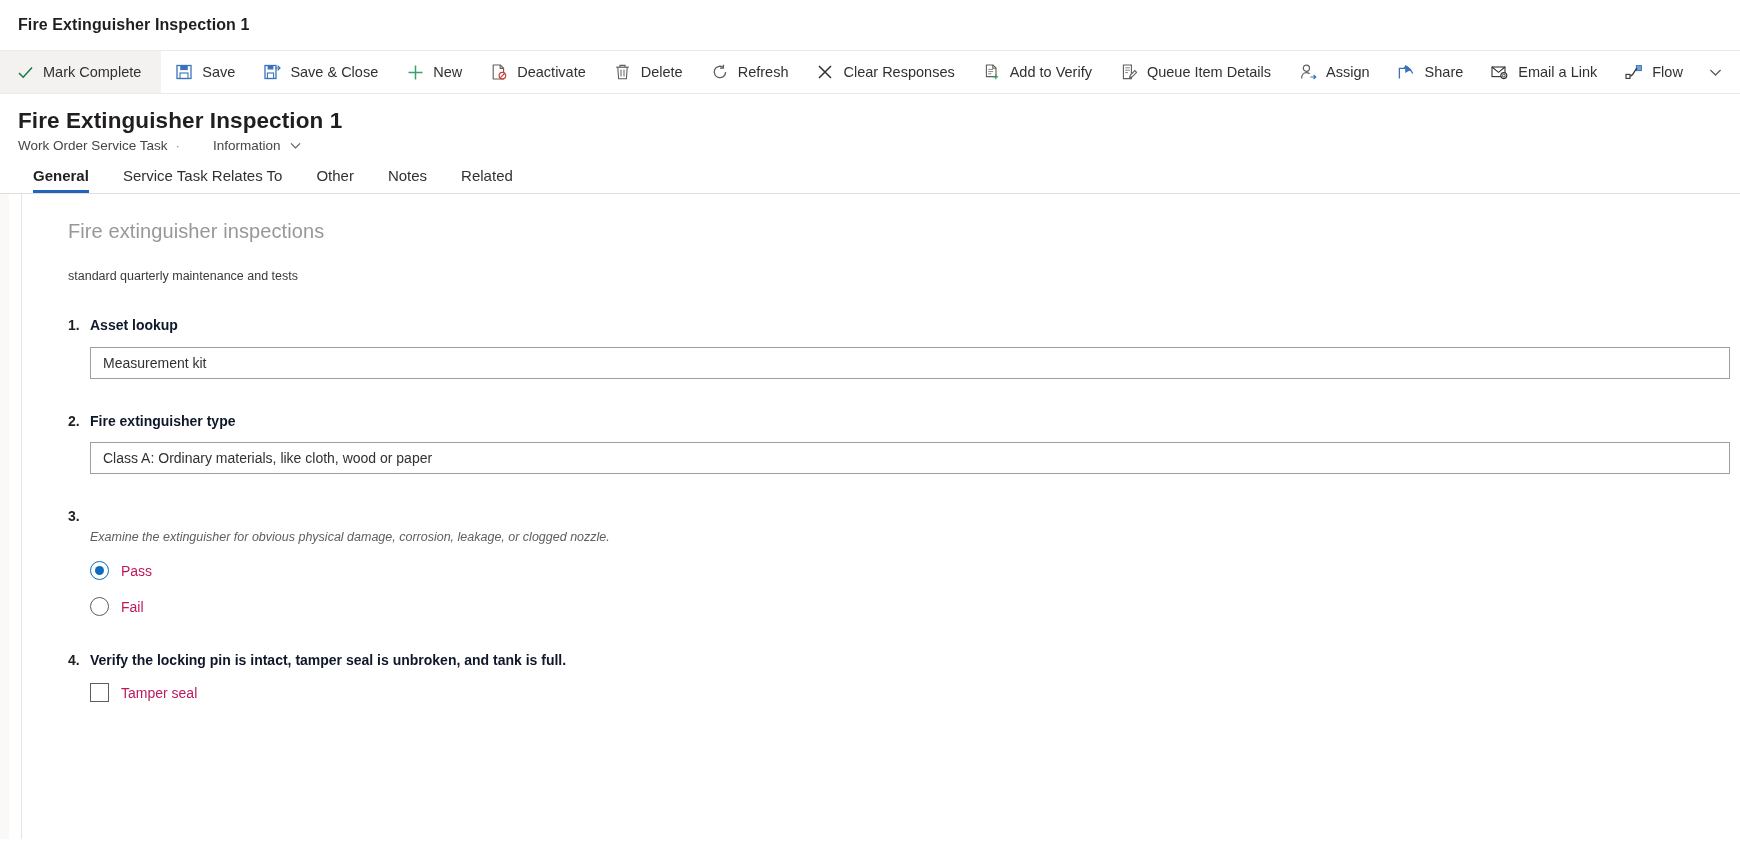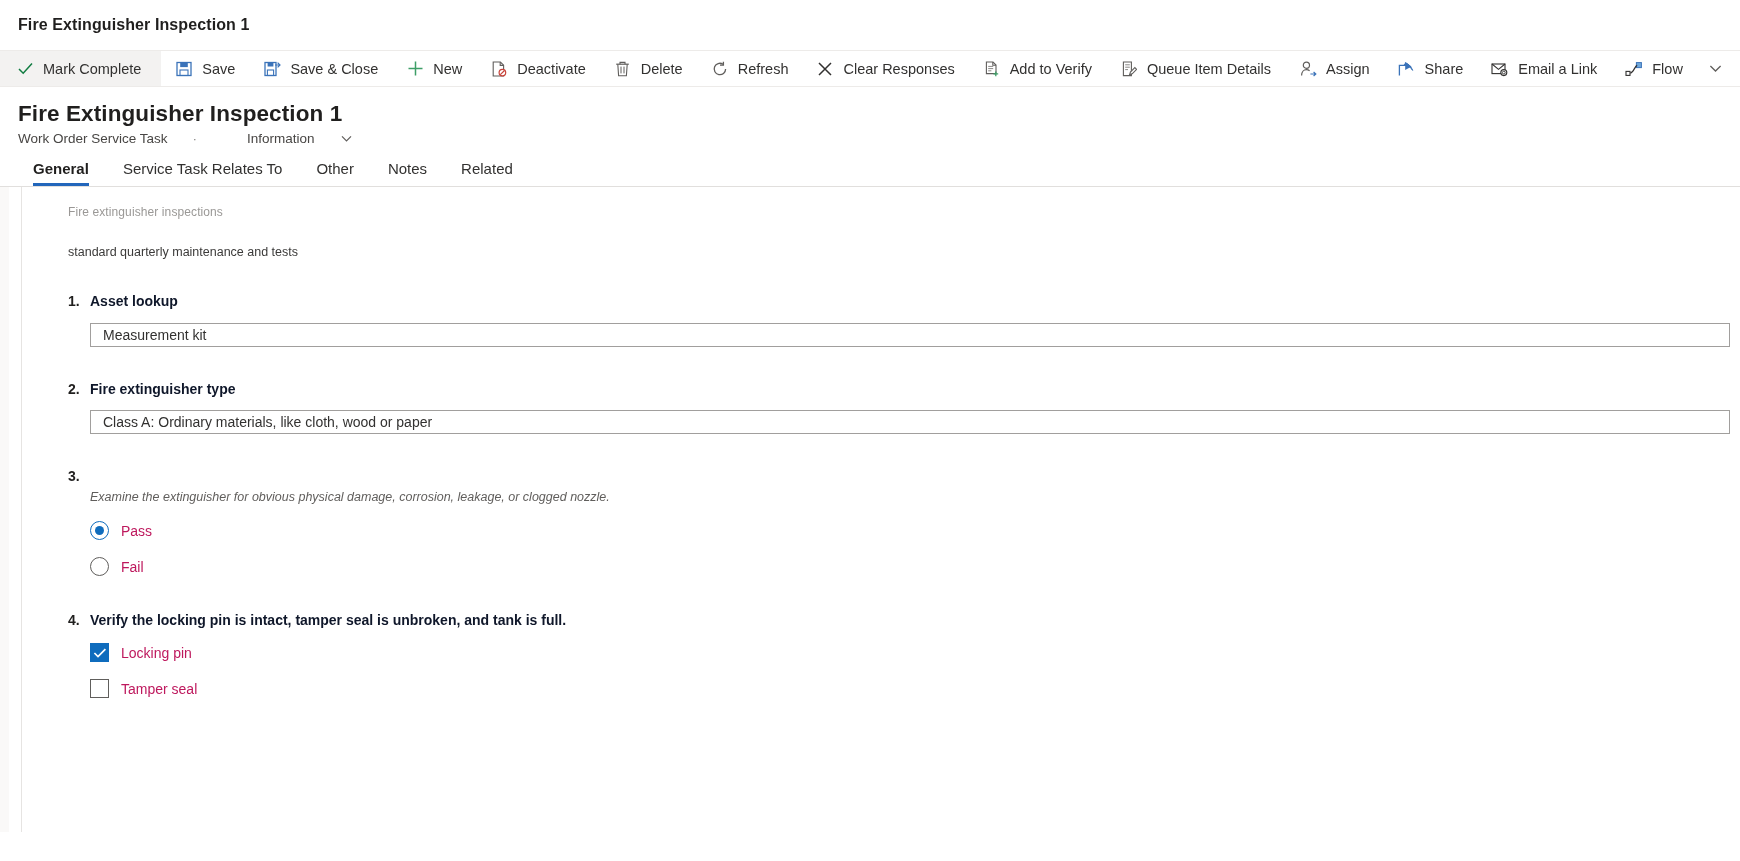--- a/index.html
+++ b/index.html
@@ -22,21 +22,21 @@
   }
   .titlebar .app-title {
     font-size: 16px;
     font-weight: bold;
     color: #201f1e;
     letter-spacing: .1px;
   }
 
   
   .commandbar {
-    height: 37px;
+    height: 44px;
     display: flex;
     align-items: stretch;
     background: #ffffff;
     border-top: 1px solid #edebe9;
     border-bottom: 1px solid #edebe9;
     position: relative;
   }
   .cmd {
     display: flex;
     align-items: center;
@@ -60,21 +60,21 @@
     color: #201f1e;
     line-height: 1.15;
     letter-spacing: .1px;
   }
   .rec-sub {
     margin-top: 4px;
     font-size: 13.5px;
     color: #484644;
     display: flex;
     align-items: center;
-    gap: 23px;
+    gap: 6px;
   }
   .rec-sub .dot { color: #8a8886; margin: 0 2px; }
   .rec-sub .form-name { color: #484644; margin-left: 25px; }
   .rec-sub .chev-sm { display: inline-flex; align-items: center; margin-left: 2px; }
 
   
   .tabs {
     display: flex;
     align-items: flex-end;
     gap: 6px;
@@ -116,24 +116,24 @@
   .vline { width: 1px; flex: 0 0 1px; background: #e6e4e2; }
 
   .form-body {
     flex: 1 1 auto;
     padding: 18px 0 0 0;
     overflow: hidden;
     position: relative;
   }
 
   .inspection-heading {
-    font-size: 12px;
+    font-size: 20px;
     color: #9a9896;
     padding-left: 46px;
-    margin-top: 0;
+    margin-top: 8px;
     letter-spacing: .1px;
   }
   .inspection-desc {
     font-size: 12.5px;
     color: #3b3a39;
     padding-left: 46px;
     margin-top: 26px;
   }
 
   .question {
@@ -160,21 +160,21 @@
     font-style: italic;
     color: #605e5c;
     line-height: 18px;
     margin-top: 2px;
     margin-left: 22px;
   }
 
   .field-box {
     margin-top: 11px;
     margin-left: 22px;
-    height: 24px;
+    height: 32px;
     border: 1px solid #a19f9d;
     background: #ffffff;
     display: flex;
     align-items: center;
     padding: 0 12px;
     width: calc(100% - 22px);
     max-width: 1640px;
     font-size: 14px;
     color: #323130;
   }
@@ -460,28 +460,20 @@
       </div>
     </div>
 
     <div class="question">
       <div class="q-row">
         <div class="q-num">4.</div>
         <div class="q-text">Verify the locking pin is intact, tamper seal is unbroken, and tank is full.</div>
       </div>
       <div class="opt-list q4-opts">
         <div class="opt">
-          <span class="checkbox checked">
-            <svg width="14" height="12" viewBox="0 0 14 12">
-                <path d="M1.4 6 L5 9.6 L12.4 2.2" fill="none" stroke="#ffffff" stroke-width="1.7"></path>
-              </svg>
-          </span>
-          <span class="opt-label">Locking pin</span>
-        </div>
-        <div class="opt">
           <span class="checkbox"></span>
           <span class="opt-label">Tamper seal</span>
         </div>
       </div>
     </div>
 
   </div>
 </div>
 
 </body></html>

